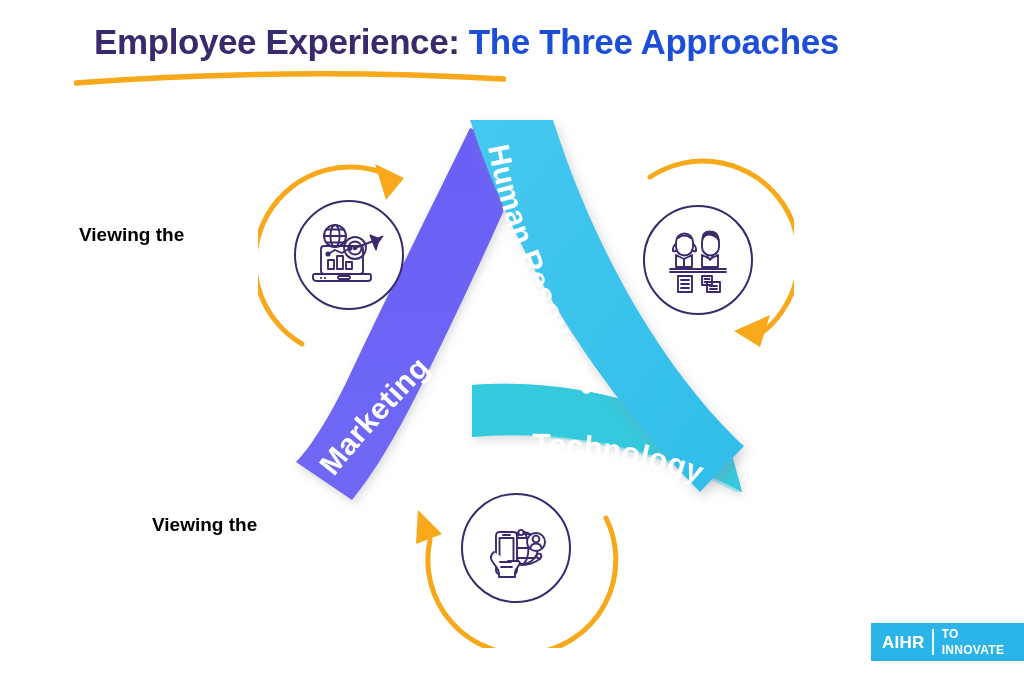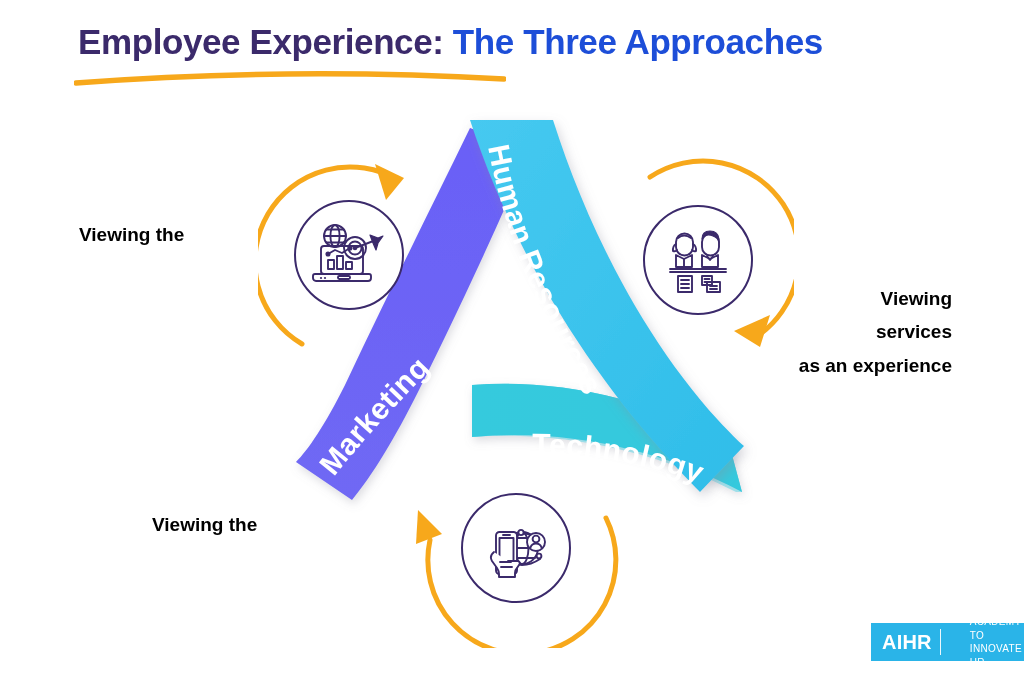--- a/index.html
+++ b/index.html
@@ -29,21 +29,21 @@
     top: 22px;
     width: 900px;
   }
   .title {
     font-size: 35px;
     font-weight: bold;
     letter-spacing: -0.4px;
     line-height: 1.15;
     white-space: nowrap;
   }
-  .title .t-dark { color: #3b2a6b; }
+  .title .t-dark { color: #3b2a6b; margin-left: 16px; }
   .title .t-blue { color: #1d4ed8; }
   .title-underline {
     position: absolute;
     left: -4px;
     top: 48px;
     width: 432px;
     height: 16px;
   }
 
   
@@ -126,39 +126,38 @@
     top: 623px;
     height: 38px;
     background: #2ab4e8;
     display: flex;
     align-items: center;
     padding: 0 11px;
     box-sizing: border-box;
   }
   .logo-main {
     color: #ffffff;
-    font-size: 20px;
+    font-size: 17px;
     font-weight: bold;
     letter-spacing: 0.2px;
     line-height: 1;
   }
   .logo-divider {
     width: 1.5px;
     height: 26px;
     background: #ffffff;
     margin: 0 8px;
     opacity: 0.9;
   }
   .logo-sub {
     color: #ffffff;
-    font-size: 10px;
-    font-weight: normal;
+    font-size: 12px;
+    font-weight: bold;
     line-height: 1.35;
     letter-spacing: 0.3px;
-    margin-left: 21px;
   }
 </style>
 </head>
 <body>
 
 <div class="canvas">
 
   <div class="title-block">
     <div class="title">
       <span class="t-dark">Employee Experience:</span>
@@ -341,25 +340,20 @@
       <path d="M14,40 q-5,4 -2,9 l5,7 q2,3 2,6 v3 h16 v-4 q0,-3 2,-5 l2,-3 q2,-3 -1,-4 h-10" fill="#ffffff"></path>
       <line x1="20" y1="50" x2="31" y2="50"></line>
       <line x1="21" y1="55" x2="32" y2="55"></line>
     </svg>
   </div>
 
   <div class="caption" id="caption-marketing">
     <div>Viewing the</div>
   </div>
 
-  <div class="caption" id="caption-hr">
-    <div>Viewing</div>
-    <div>services</div>
-    <div>as an experience</div>
-  </div>
 
   <div class="caption" id="caption-tech">
     <div>Viewing the</div>
   </div>
 
   <div class="logo">
     <span class="logo-main">AIHR</span>
     <span class="logo-divider"></span>
     <span class="logo-sub">
       <span>ACADEMY TO</span><br>

